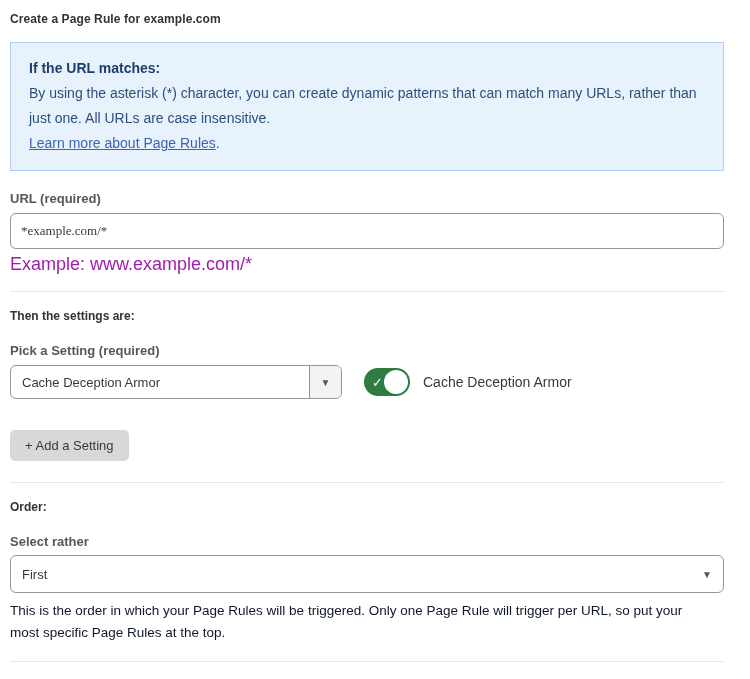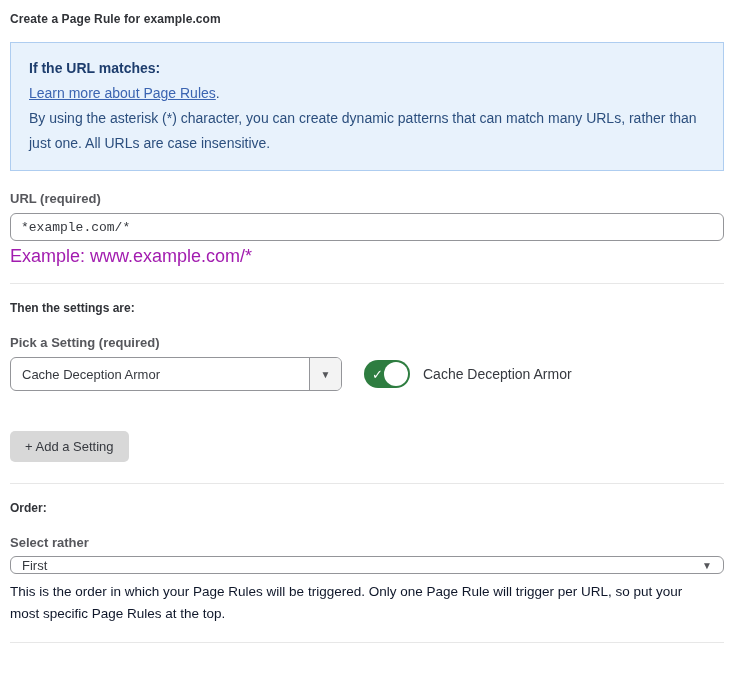--- a/index.html
+++ b/index.html
@@ -38,27 +38,27 @@
   }
   .field-label {
     display: block;
     font-size: 13px;
     color: #56575c;
     margin-bottom: 7px;
     font-weight: bold;
   }
   .text-input {
     width: 100%;
-    height: 28px;
+    height: 36px;
     border: 1px solid #949599;
     border-radius: 6px;
     padding: 8px 10px;
     font-size: 13px;
     color: #36393f;
-    font-family: Liberation Mono, monospace;
+    font-family: Liberation Serif, serif;
     background: #ffffff;
     outline: none;
   }
   .helper-text {
     font-size: 18px;
     color: #a21caf;
     margin-top: 6px;
     line-height: 19px;
   }
   hr.divider {
@@ -149,26 +149,26 @@
     border: none;
     border-radius: 5px;
     font-size: 13px;
     font-family: "Liberation Sans", "DejaVu Sans", sans-serif;
     padding: 8px 15px;
     cursor: pointer;
     color: #36393f;
     background: #d8d8d8;
   }
   .btn-gray { background: #d8d8d8; color: #36393f; }
-  .add-setting { margin-bottom: 4px; margin-top: 9px; }
+  .add-setting { margin-bottom: 4px; }
   .select-full {
     display: flex;
     align-items: center;
     width: 100%;
-    height: 18px;
+    height: 38px;
     border: 1px solid #949599;
     border-radius: 6px;
     background: #ffffff;
     padding: 0 11px;
     font-size: 13px;
     color: #36393f;
     cursor: pointer;
     justify-content: space-between;
   }
   .select-full .select-arrow {
@@ -186,22 +186,22 @@
 </style>
 </head>
 <body>
 
 
 
 <h1 class="page-title">Create a Page Rule for example.com</h1>
 
 <div class="info-box">
   <div class="info-heading">If the URL matches:</div>
+  <div class="info-body">By using the asterisk (*) character, you can create dynamic patterns that can match many URLs, rather than just one. All URLs are case insensitive.</div>
   <div class="info-body"><a class="info-link">Learn more about Page Rules</a><span>.</span></div>
-  <div class="info-body">By using the asterisk (*) character, you can create dynamic patterns that can match many URLs, rather than just one. All URLs are case insensitive.</div>
 </div>
 
 <div>
   <label class="field-label">URL (required)</label>
   <input type="text" class="text-input" value="*example.com/*" style="">
   <div class="helper-text">Example: www.example.com/*</div>
 </div>
 
 <hr class="divider">
 

